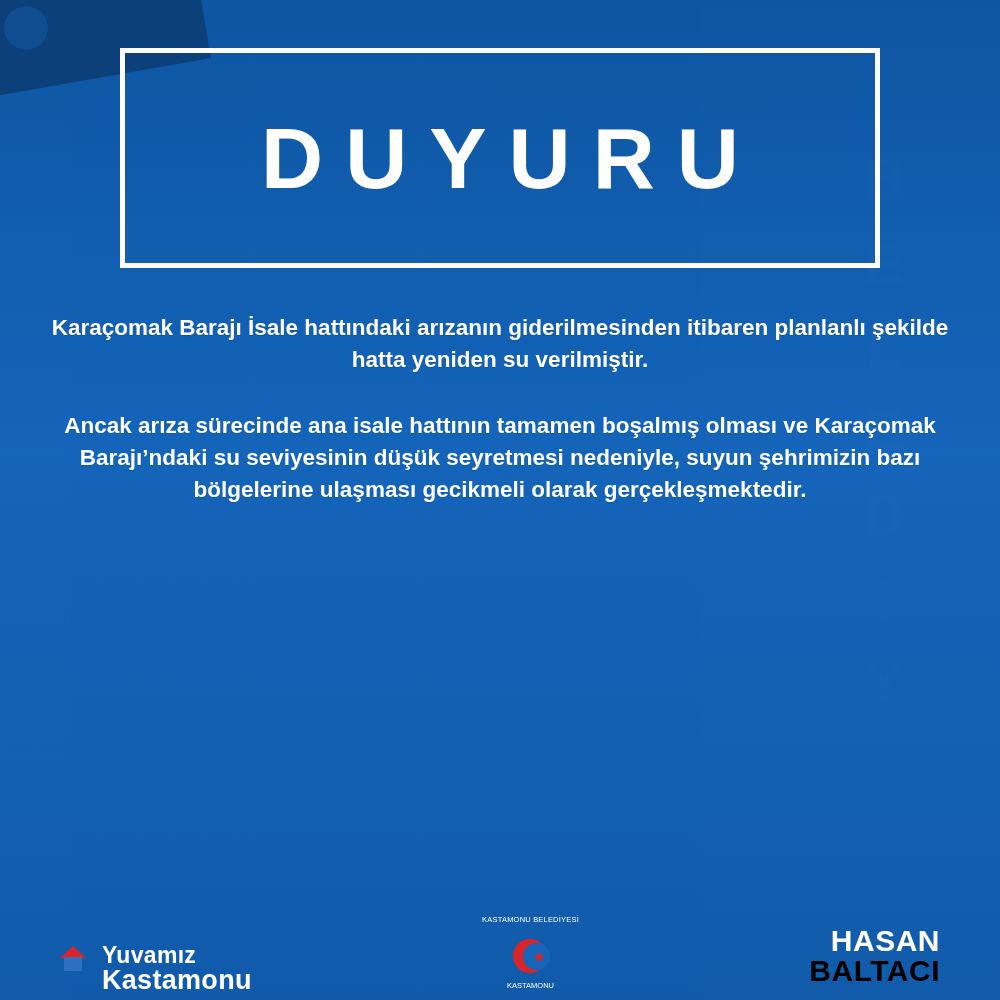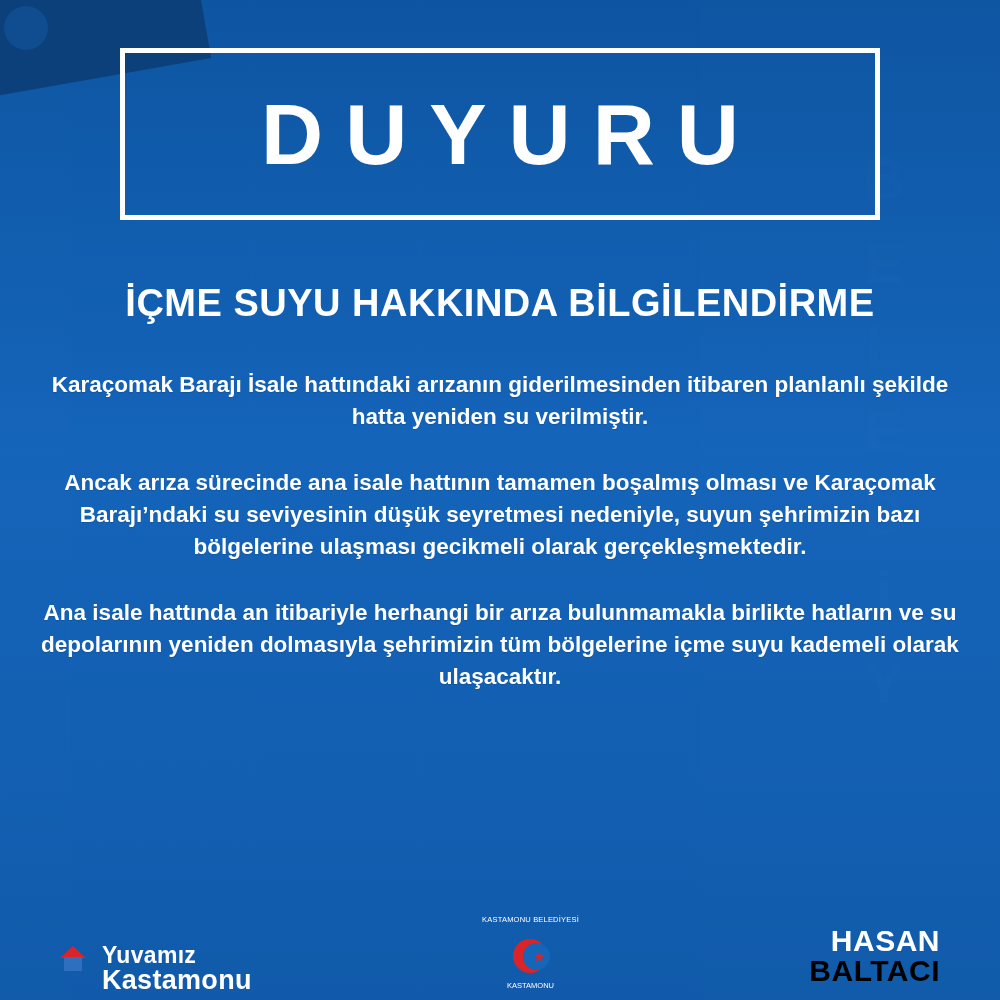--- a/index.html
+++ b/index.html
@@ -90,21 +90,21 @@
     position: absolute; inset: 0;
     display: flex;
     flex-direction: column;
     align-items: center;
     color: #ffffff;
   }
 
   .title-box {
     margin-top: 48px;
     width: 760px;
-    height: 172px;
+    height: 220px;
     border: 5px solid #ffffff;
     display: flex;
     align-items: center;
     justify-content: center;
   }
   .title-box .title {
     font-size: 86px;
     font-weight: bold;
     letter-spacing: 22px;
     text-indent: 22px;
@@ -269,26 +269,24 @@
   <div class="blue-wash"></div>
   <div class="corner-navy"></div>
   <div class="corner-dot"></div>
 
   <div class="content">
 
     <div class="title-box">
       <div class="title">DUYURU</div>
     </div>
 
-    <div class="subtitle">İÇME SUYU HAKKINDA BİLGİLENDİRME</div>
 
     <div class="paragraphs">
       <p class="para">Karaçomak Barajı İsale hattındaki arızanın giderilmesinden itibaren planlanlı şekilde hatta yeniden su verilmiştir.</p>
       <p class="para">Ancak arıza sürecinde ana isale hattının tamamen boşalmış olması ve Karaçomak Barajı’ndaki su seviyesinin düşük seyretmesi nedeniyle, suyun şehrimizin bazı bölgelerine ulaşması gecikmeli olarak gerçekleşmektedir.</p>
-      <p class="para">Ana isale hattında an itibariyle herhangi bir arıza bulunmamakla birlikte hatların ve su depolarının yeniden dolmasıyla şehrimizin tüm bölgelerine içme suyu kademeli olarak ulaşacaktır.</p>
     </div>
 
   </div>
 
   <div class="footer">
 
     <div class="logo-left">
       <div class="house">
         <div class="roof"></div>
         <div class="body"></div>

